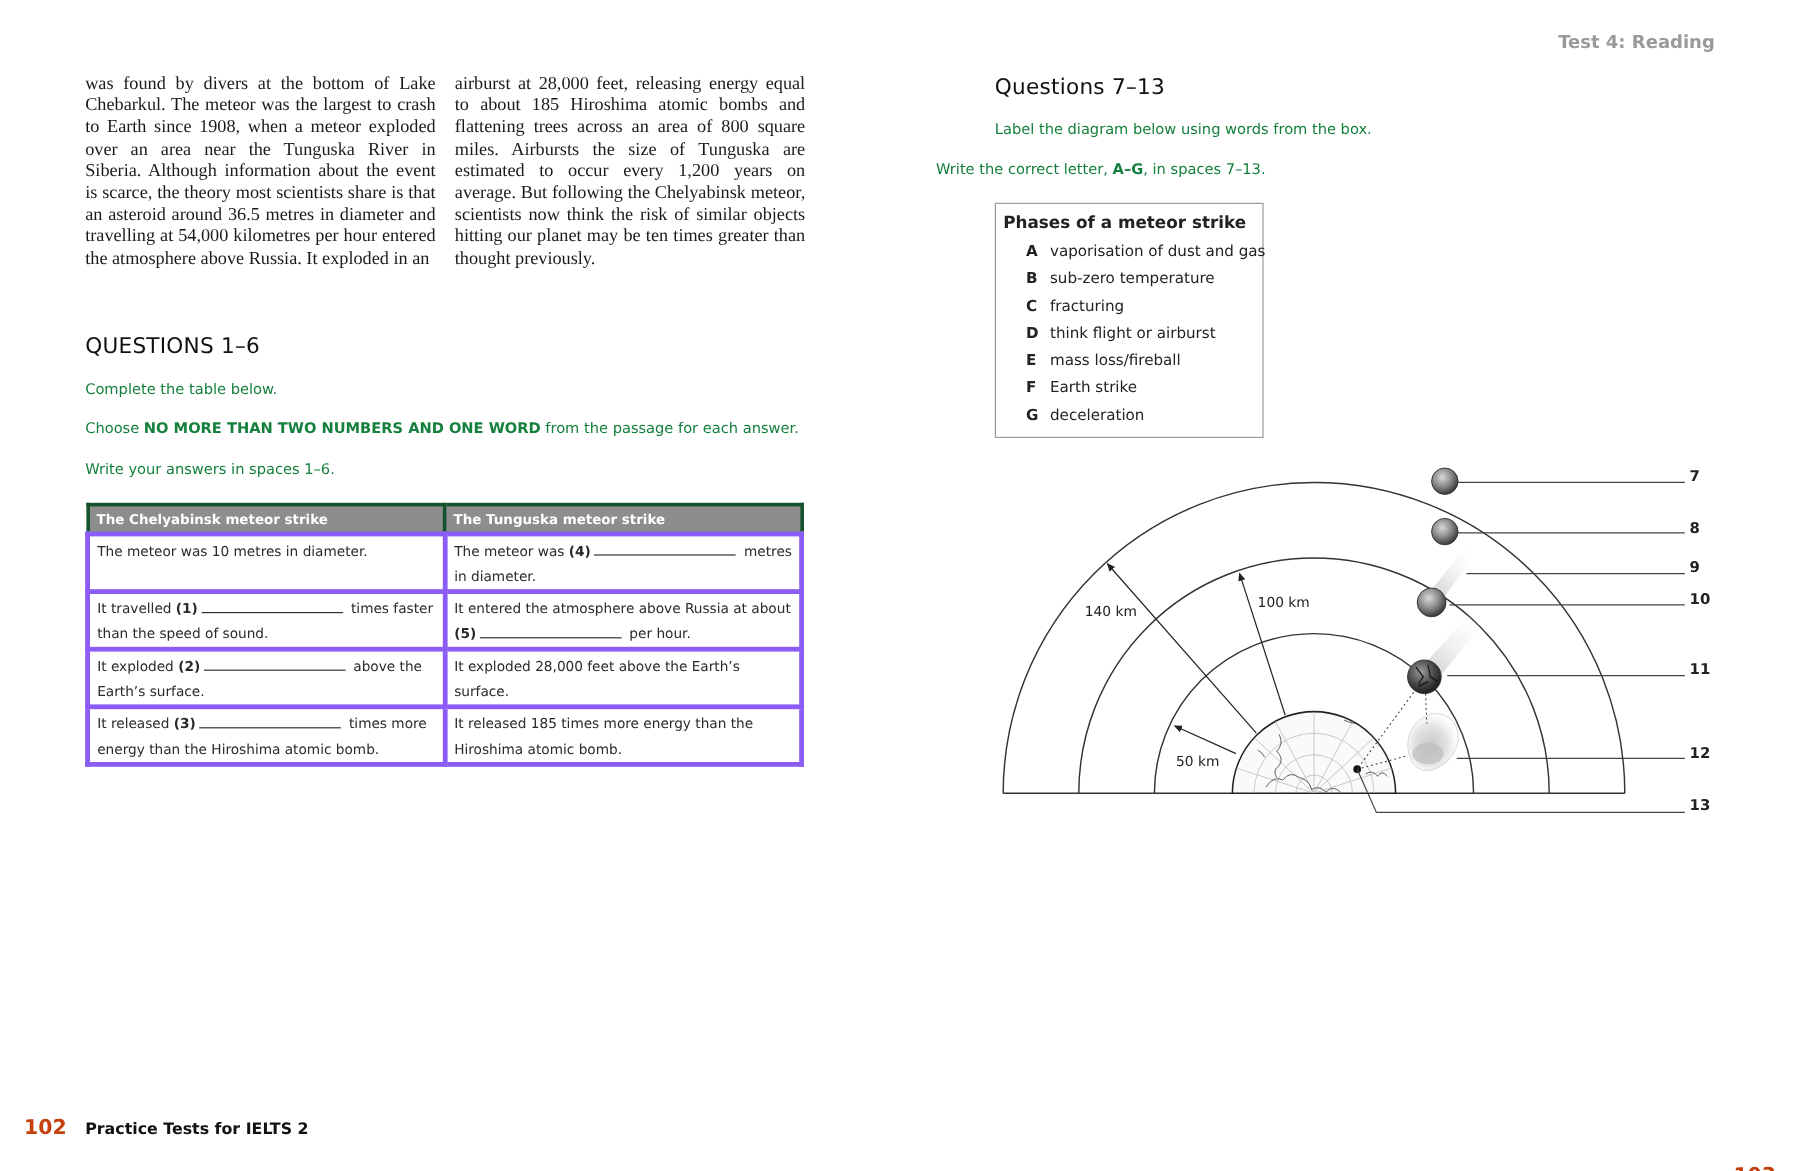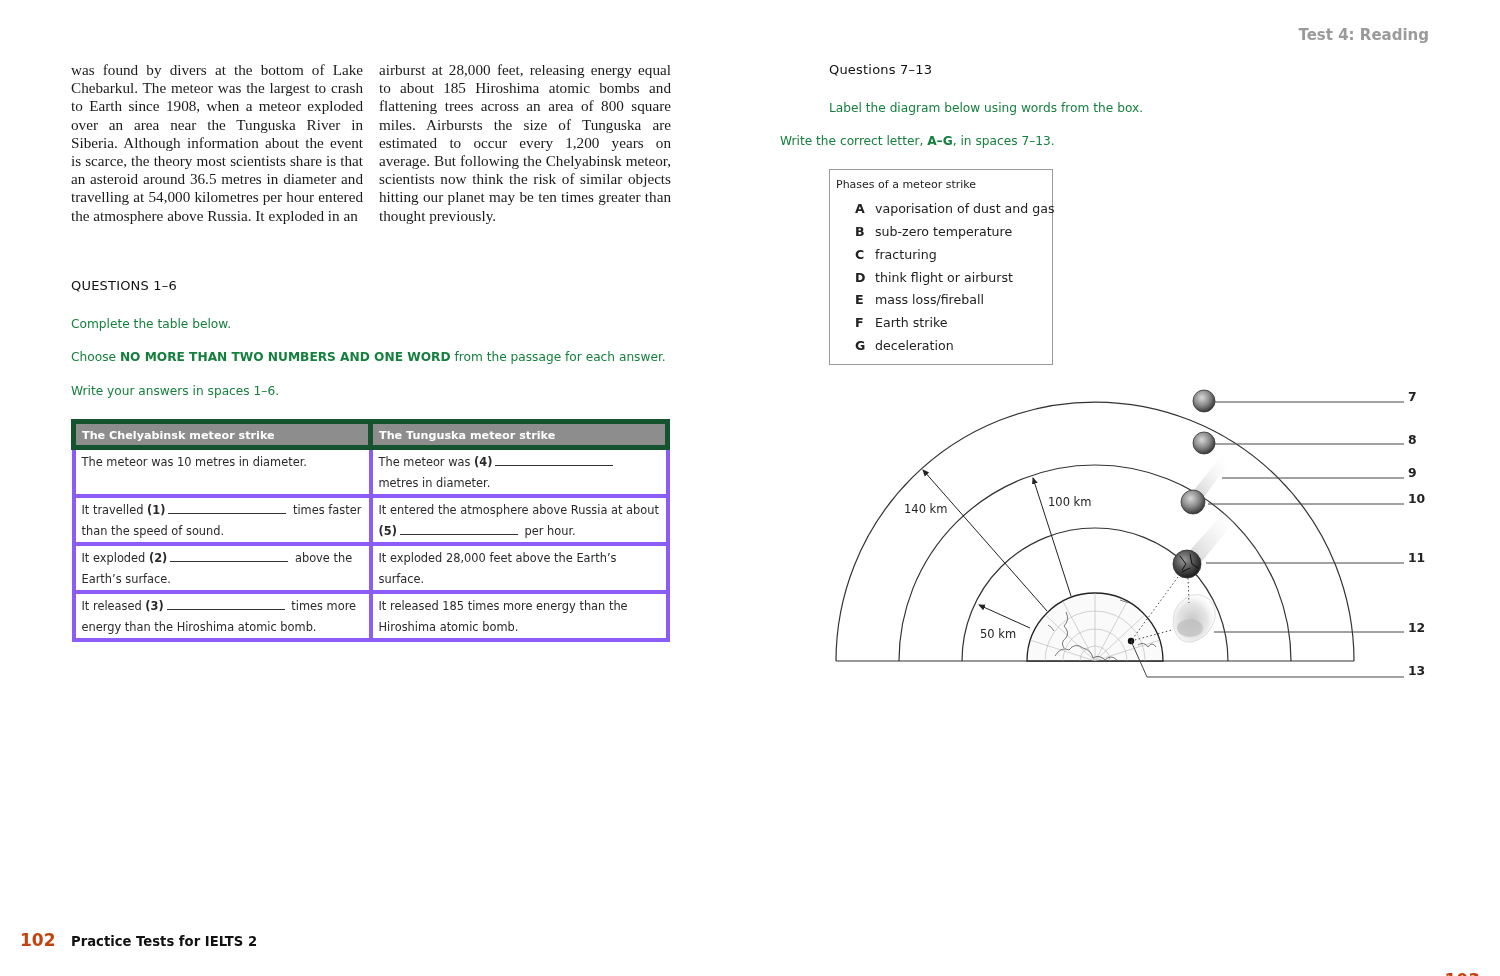--- a/index.html
+++ b/index.html
@@ -8,57 +8,57 @@
   
   .passage-col {
     position: absolute; top: 61px; width: 292px;
     font-family: "Liberation Serif", serif; font-size: 15.2px; line-height: 18.2px;
     text-align: justify; color: #1a1a1a;
   }
   #col1 { left: 71px; }
   #col2 { left: 379px; }
 
   .q-heading {
-    position: absolute; font-family: "DejaVu Sans", sans-serif; font-size: 13px;
+    position: absolute; font-family: "DejaVu Sans", sans-serif; font-size: 18px;
     color: #111; letter-spacing: 0.2px;
   }
   .instr {
     position: absolute; font-family: "DejaVu Sans", sans-serif; font-size: 12.2px;
     color: #15803d;
   }
   .instr b { font-weight: bold; }
 
   
   table.qtable {
     position: absolute; left: 71px; top: 419px; width: 599px;
     border-collapse: collapse; font-family: "DejaVu Sans", sans-serif;
     font-size: 11.4px; color: #2a2a2a;
   }
   table.qtable th {
     background: #8d8d8d; color: #ffffff; text-align: left; font-weight: bold;
-    padding: 3px 6px 2px 6px; border: 5px solid #14532d; height: 16px; font-size: 11.2px;
+    padding: 3px 6px 2px 6px; border: 3px solid #14532d; height: 16px; font-size: 11.2px;
   }
   table.qtable td {
     border: 4px solid #8b5cf6; padding: 2px 6px 1px 6px; vertical-align: top;
     line-height: 20.5px; height: 38px; width: 50%;
   }
   .blank { display: inline-block; width: 118px; border-bottom: 1px solid #333; height: 10px; margin: 0 3px; vertical-align: baseline; }
   .qnum { font-weight: bold; }
 
   
   #running-head {
     position: absolute; right: 71px; top: 26px; font-family: "DejaVu Sans", sans-serif;
     font-size: 15px; font-weight: bold; color: #9a9a9a;
   }
   .box {
     position: absolute; left: 829px; top: 169px; width: 224px; height: 196px;
     border: 1px solid #9a9a9a; font-family: "DejaVu Sans", sans-serif; font-size: 12.6px; color: #222;
     box-sizing: border-box;
   }
-  .box-title { position: absolute; left: 6px; top: 8px; font-weight: normal; font-size: 11px; }
+  .box-title { position: absolute; left: 6px; top: 8px; font-weight: bold; font-size: 14px; }
   .box-item { position: absolute; left: 25px; height: 20px; white-space: nowrap; }
   .box-letter { display: inline-block; width: 20px; font-weight: bold; }
 
   #diagram { position: absolute; left: 0; top: 0; }
 
   .footer-num { position: absolute; top: 930px; font-family: "DejaVu Sans", sans-serif; font-size: 17px; font-weight: bold; color: #c2410c; }
   .footer-title { position: absolute; top: 934px; left: 71px; font-family: "DejaVu Sans", sans-serif; font-size: 13.2px; font-weight: bold; color: #111; }
 </style>
 </head>
 <body>

